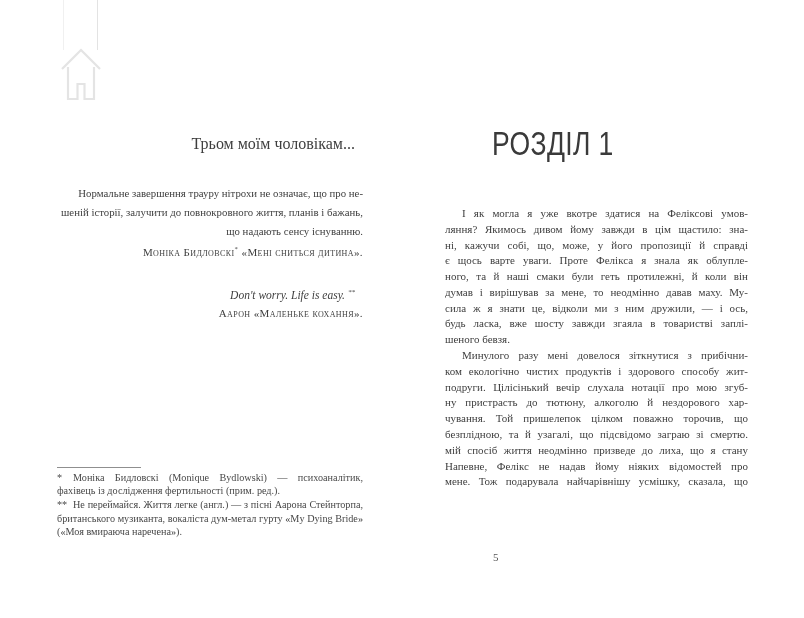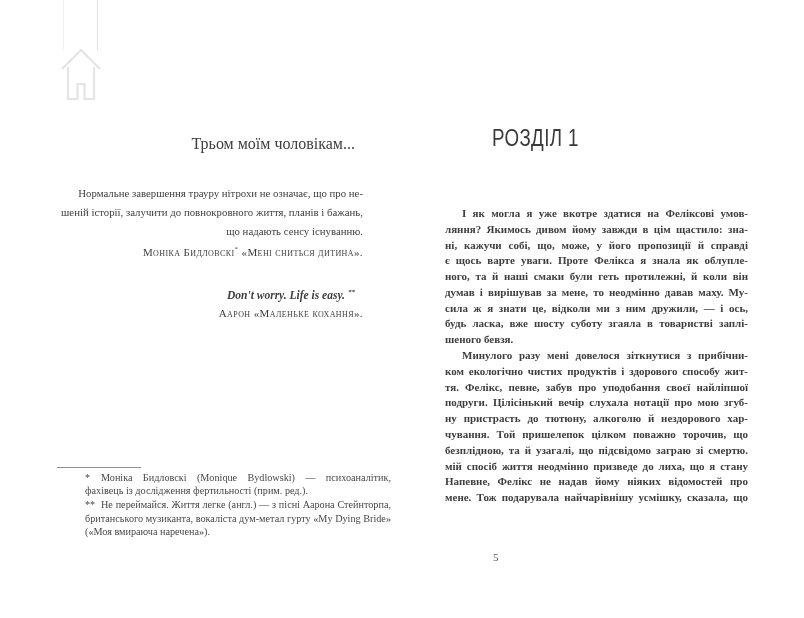--- a/index.html
+++ b/index.html
@@ -34,51 +34,50 @@
   }
   .eline { white-space: nowrap; height: 19px; line-height: 19px; }
   .attr-line {
     position: absolute; left: 17px; width: 346px; text-align: right;
     font-variant: small-caps; font-size: 11px; letter-spacing: 0.4px;
     white-space: nowrap;
   }
   .attr1 { top: 246px; }
   .quote2 {
     position: absolute; left: 17px; top: 289px; width: 338px;
-    text-align: right; font-style: italic; font-size: 11.5px; white-space: nowrap; font-weight: bold;
+    text-align: right; font-style: italic; font-size: 11.5px; white-space: nowrap;
   }
   .attr2 { top: 307px; }
   sup { font-size: 0.62em; vertical-align: super; line-height: 0; }
 
   .fn-rule {
     position: absolute; left: 57px; top: 467px; width: 84px; height: 1px;
     background: #8f8f8f;
   }
   .footnotes {
     position: absolute; left: 57px; top: 471px; width: 306px;
     font-size: 10.2px; line-height: 13.2px; color: #474747;
     text-align: justify;
-    margin-left: 28px;
   }
   .footnote { margin-bottom: 1px; }
   .fn-marker { display: inline-block; width: 16px; }
 
   
   .chapter-title {
     position: absolute; left: 492px; top: 124px;
     font-family: "Liberation Sans", sans-serif;
-    font-size: 24px; font-weight: 400; color: #3a3a3a; letter-spacing: 0.5px;
+    font-size: 34px; font-weight: 400; color: #3a3a3a; letter-spacing: 0.5px;
     white-space: nowrap;
   }
   .chapter-title .squeeze {
     display: inline-block; transform: scaleX(0.78); transform-origin: left top;
   }
   .body-text {
     position: absolute; left: 445px; top: 206px; width: 303px;
-    font-size: 11px; color: #3e3e3e; font-weight: bold;
+    font-size: 11px; color: #3e3e3e;
   }
   .bl {
     height: 15.79px; line-height: 15.79px;
     text-align: justify; text-align-last: justify;
     overflow: visible;
   }
   .bl.first { padding-left: 17px; }
   .bl.short { text-align-last: left; }
 
   .page-number {
@@ -135,25 +134,24 @@
   </div>
 
   <div class="body-text">
     <div class="bl first">І як могла я уже вкотре здатися на Феліксові умов-</div>
     <div class="bl">ляння? Якимось дивом йому завжди в цім щастило: зна-</div>
     <div class="bl">ні, кажучи собі, що, може, у його пропозиції й справді</div>
     <div class="bl">є щось варте уваги. Проте Фелікса я знала як облупле-</div>
     <div class="bl">ного, та й наші смаки були геть протилежні, й коли він</div>
     <div class="bl">думав і вирішував за мене, то неодмінно давав маху. Му-</div>
     <div class="bl">сила ж я знати це, відколи ми з ним дружили, — і ось,</div>
-    <div class="bl">будь ласка, вже шосту суботу згаяла в товаристві заплі-</div>
+    <div class="bl">будь ласка, вже шосту завжди згаяла в товаристві заплі-</div>
     <div class="bl short">шеного бевзя.</div>
     <div class="bl first">Минулого разу мені довелося зіткнутися з прибічни-</div>
     <div class="bl">ком екологічно чистих продуктів і здорового способу жит-</div>
-    <div class="bl">тя. Фелікс, певне, забув про уподобання своєї найліпшої</div>
     <div class="bl">подруги. Цілісінький вечір слухала нотації про мою згуб-</div>
     <div class="bl">ну пристрасть до тютюну, алкоголю й нездорового хар-</div>
     <div class="bl">чування. Той пришелепок цілком поважно торочив, що</div>
     <div class="bl">безплідною, та й узагалі, що підсвідомо заграю зі смертю.</div>
     <div class="bl">мій спосіб життя неодмінно призведе до лиха, що я стану</div>
     <div class="bl">Напевне, Фелікс не надав йому ніяких відомостей про</div>
     <div class="bl">мене. Тож подарувала найчарівнішу усмішку, сказала, що</div>
   </div>
 
   <div class="page-number">5</div>

